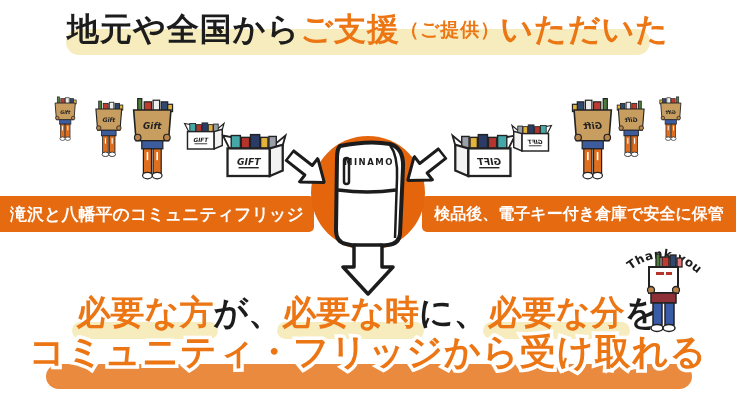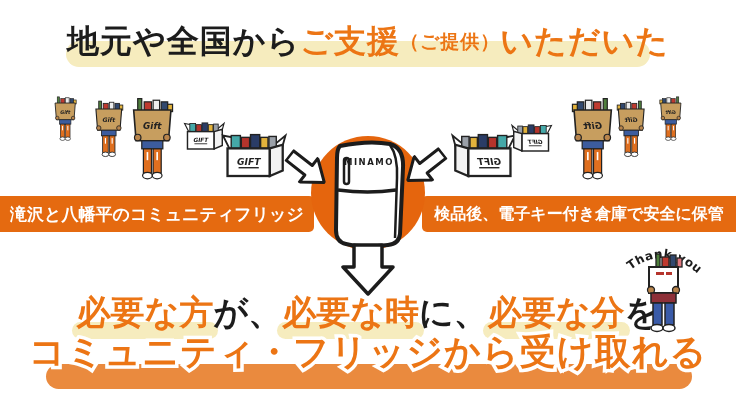--- a/index.html
+++ b/index.html
@@ -1,20 +1,20 @@
 <!DOCTYPE html>
 <html><head>
 <meta charset="utf-8">
 <style>
   * { margin:0; padding:0; box-sizing:border-box; }
   body { font-family:"DejaVu Sans", sans-serif; background:#fff; }
   .stage { position:relative; width:736px; height:415px; background:#fff; overflow:hidden; font-family:"DejaVu Sans", sans-serif; }
 
   
-  .line1 { position:absolute; top:20px; left:0; right:0; height:48px; text-align:center; white-space:nowrap; }
+  .line1 { position:absolute; top:8px; left:0; right:0; height:48px; text-align:center; white-space:nowrap; }
   .line1 .pill { position:absolute; left:66px; right:86px; top:21px; height:26px; border-radius:13px; background:#F6ECBE; }
   .line1 .txt { position:relative; z-index:1; font-weight:bold; font-size:32px; letter-spacing:1px; }
   .t-black { color:#1C1C1C; }
   .t-orange { color:#EC7514; }
   .paren { font-size:19px; vertical-align:4px; }
 
   .line2 { position:absolute; top:52px; left:0; right:0; height:58px; text-align:center; white-space:nowrap; }
   .line2 .pill { position:absolute; left:202px; width:344px; top:34px; height:26px; border-radius:13px; background:#F6ECBE; }
   .line2 .txt { position:relative; z-index:1; font-weight:bold; font-size:45px; letter-spacing:2px; }
   .line2 .particle { font-size:30px; letter-spacing:0; }

